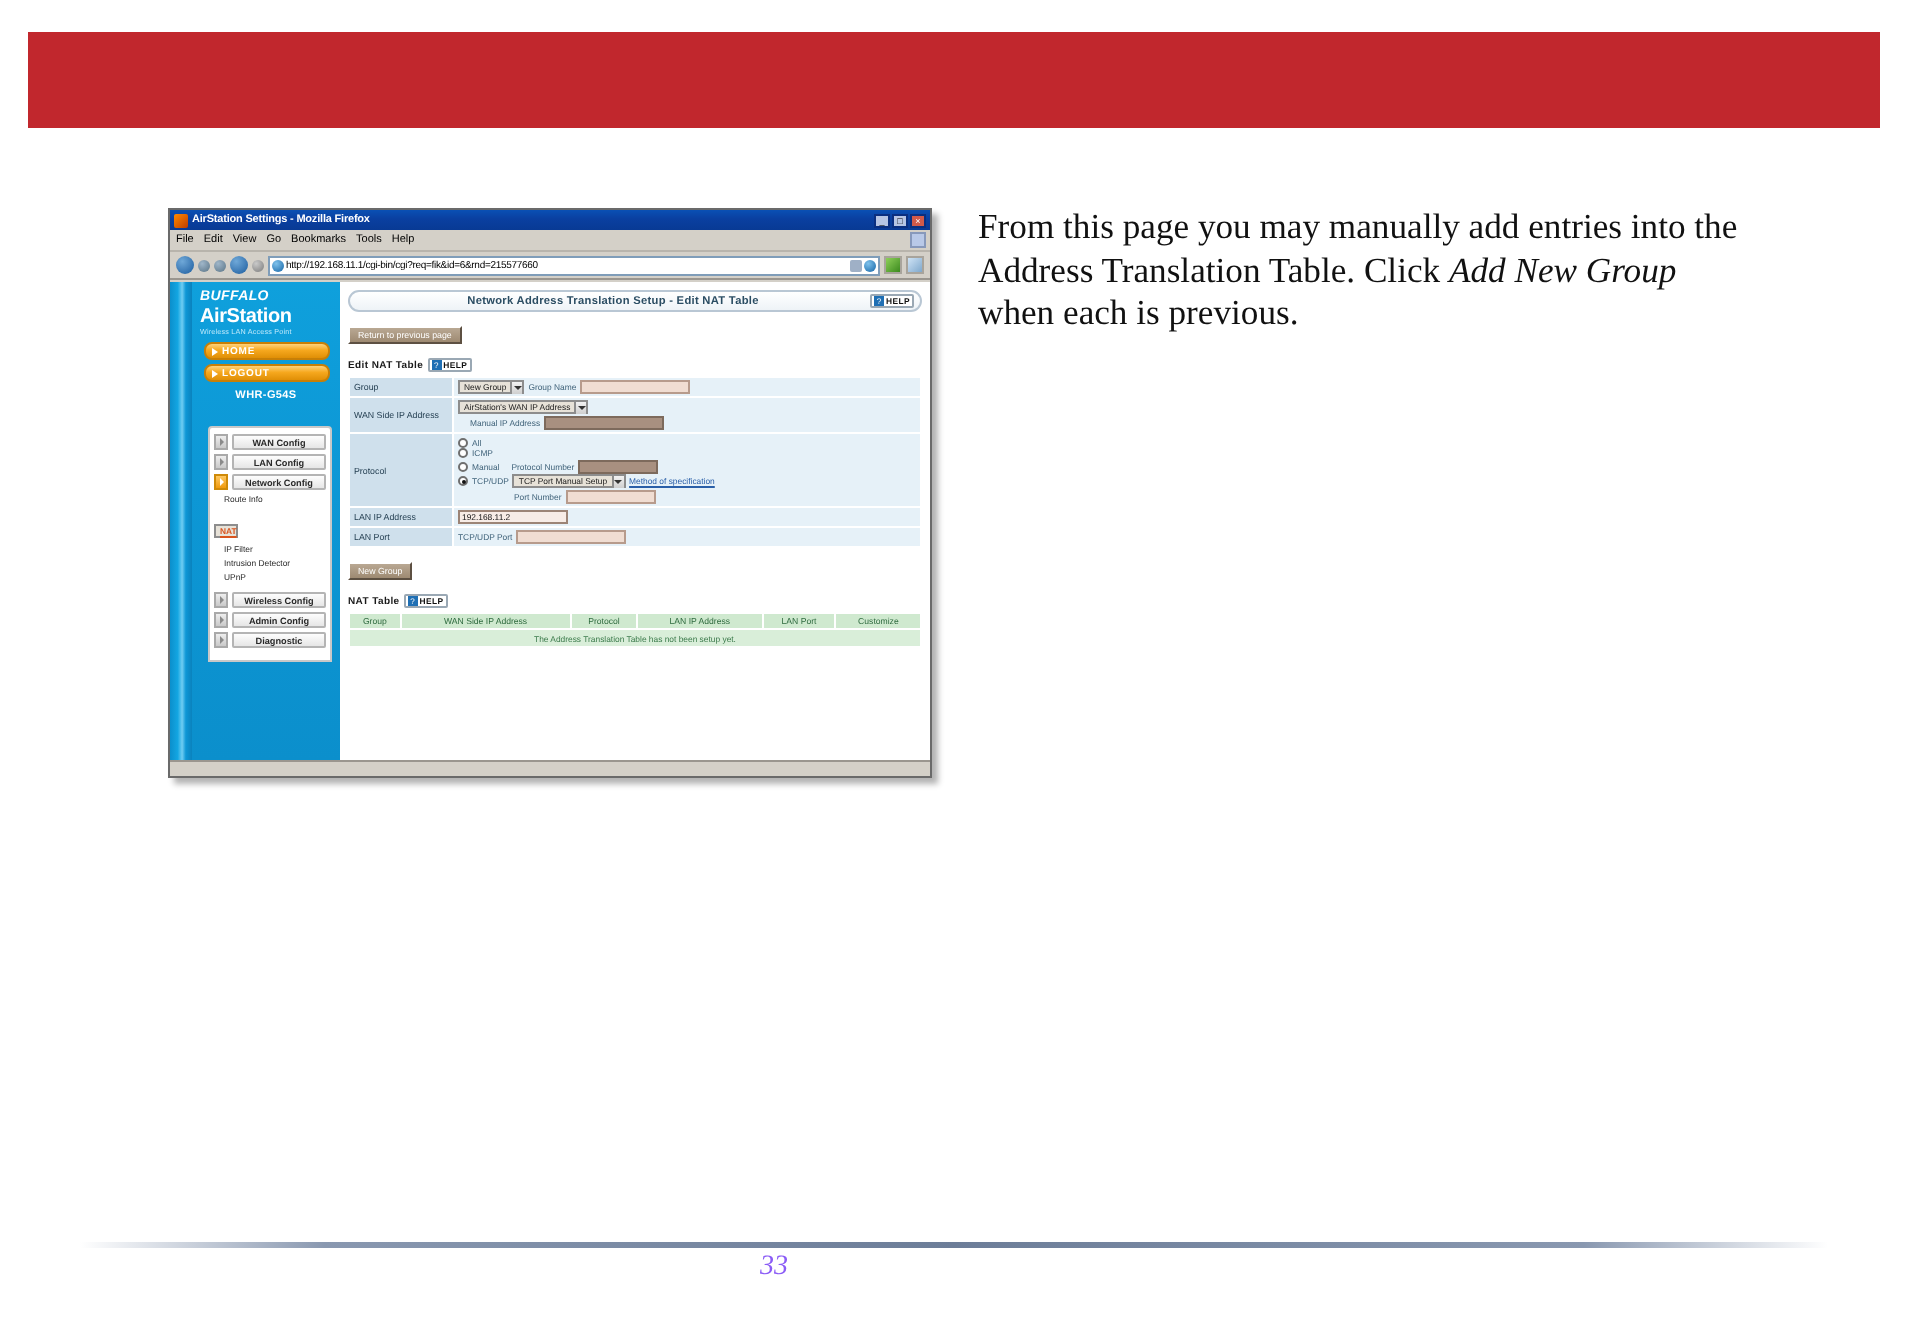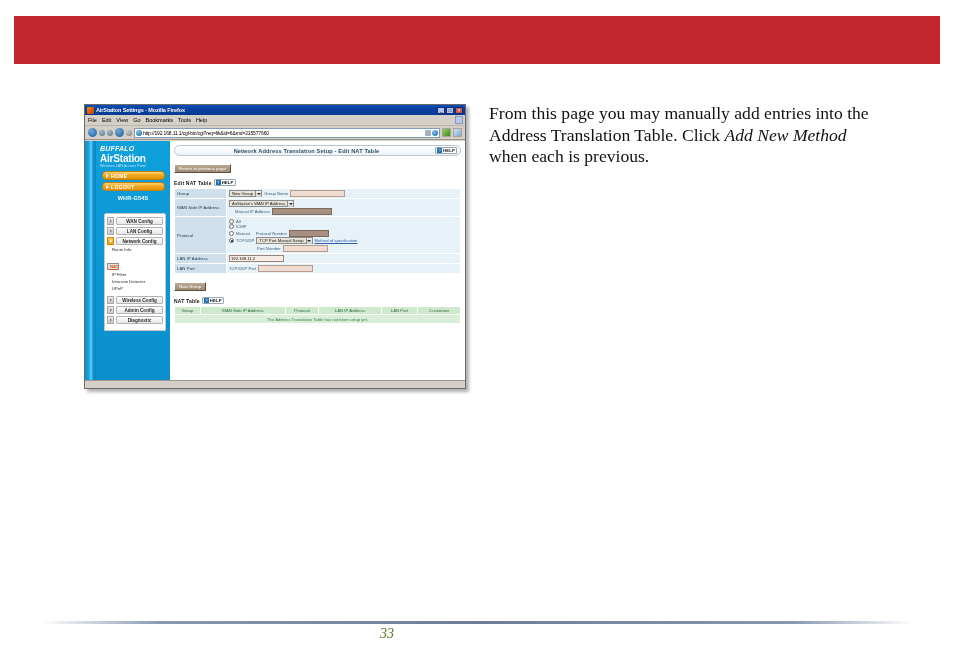--- a/index.html
+++ b/index.html
@@ -41,21 +41,21 @@
       rgba(108,125,152,1) 50%,
       rgba(137,152,176,1) 86%,
       rgba(255,255,255,1) 100%);
   }
   .footer-pagenum {
     position: absolute; left: 0; top: 626px; width: 774px;
     text-align: center;
     font-family: "Liberation Serif", serif;
     font-style: italic;
     font-size: 14px;
-    color: #4d7c0f;
+    color: #8b5cf6;
   }
 
   
   .shot {
     position: absolute; left: 84px; top: 104px;
     width: 382px; height: 285px;
     background: #d4d0c8;
     border: 1px solid #6a6a6a;
     box-shadow: 3px 3px 3px rgba(0,0,0,.30);
     overflow: hidden;
@@ -644,18 +644,18 @@
           </tr>
         </tbody>
           </table>
 
       </div>
     </div>
 
     <div class="statusbar"></div>
   </div>
 
-  <div class="body-copy"><span>From this page you may manually add entries into the Address Translation Table.  Click </span><em>Add New Method</em><span> when each is previous.</span></div>
+  <div class="body-copy"><span>From this page you may manually add entries into the Address Translation Table.  Click </span><em>Add New Group</em><span> when each is previous.</span></div>
 
   <div class="footer-rule"></div>
   <div class="footer-pagenum">33</div>
 
 </div>
 
 </body></html>

